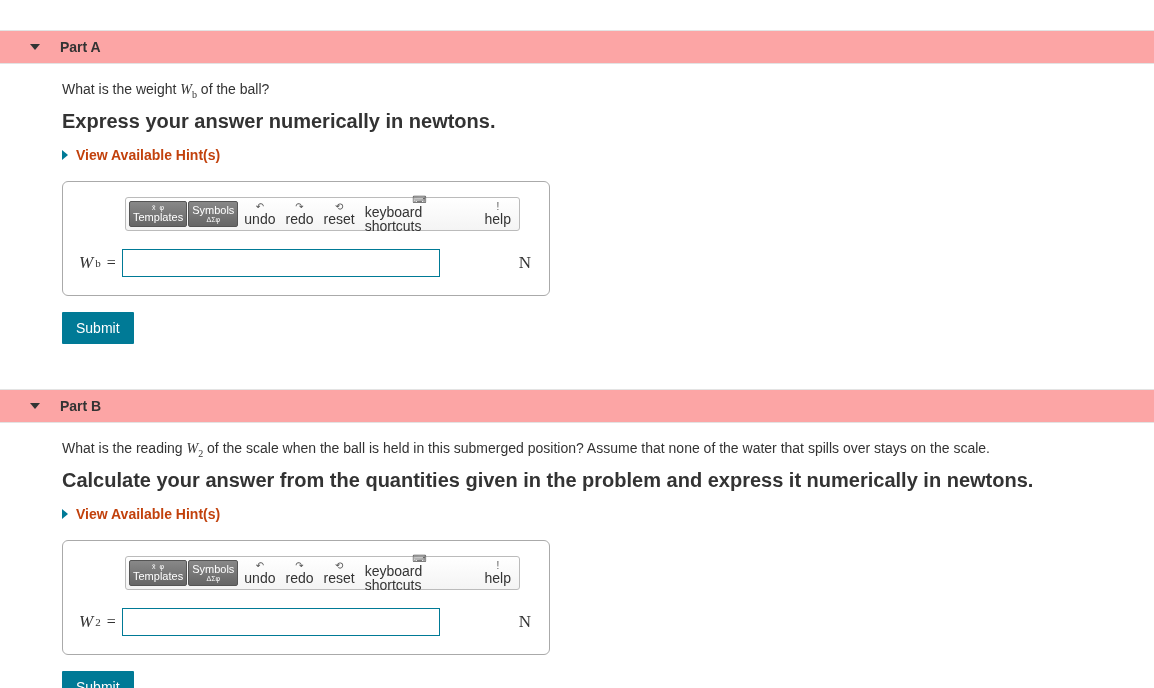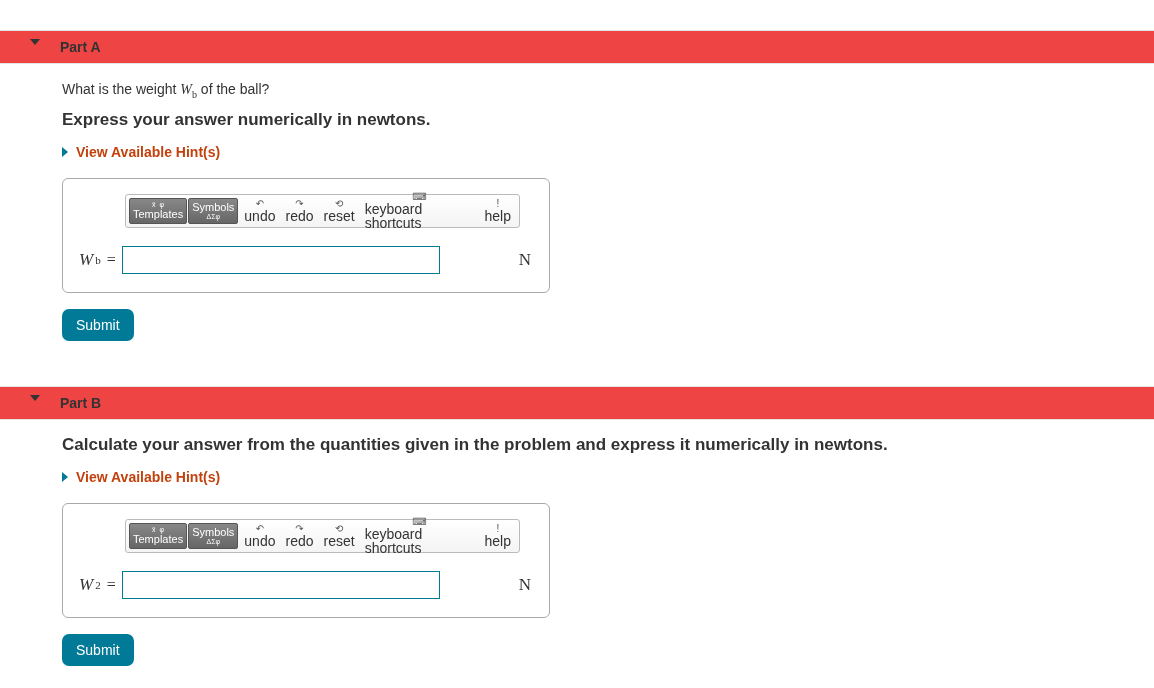--- a/index.html
+++ b/index.html
@@ -10,26 +10,26 @@
     background: #fff;
     padding: 0;
   }
   .page {
     width: 1154px;
   }
   .part-block {
     margin-top: 30px;
   }
   .part-header {
-    background: #ef4444;
+    background: #fca5a5;
     border-top: 1px solid #e3e3e3;
     border-bottom: 1px solid #e3e3e3;
     padding: 8px 12px 8px 30px;
     display: flex;
-    align-items: flex-start;
+    align-items: center;
   }
   .caret-down {
     width: 0; height: 0;
     border-left: 5px solid transparent;
     border-right: 5px solid transparent;
     border-top: 6px solid #333;
     margin-right: 20px;
     flex-shrink: 0;
   }
   .caret-right {
@@ -47,21 +47,21 @@
   .part-body {
     padding: 15px 8px 15px 62px;
   }
   .question-text {
     font-size: 14px;
     margin-bottom: 8px;
     line-height: 1.5;
   }
   .instruction-text {
     font-weight: bold;
-    font-size: 17px;
+    font-size: 20px;
     margin-bottom: 14px;
   }
   .hints-link {
     color: #c2410c;
     font-weight: bold;
     font-size: 14px;
     display: flex;
     align-items: center;
     cursor: pointer;
     margin-bottom: 18px;
@@ -158,21 +158,21 @@
   .unit-label {
     font-family: "Times New Roman", serif;
     font-size: 17px;
     margin-left: auto;
     margin-right: 6px;
   }
   .submit-btn {
     background: #007a96;
     color: #fff;
     border: none;
-    border-radius: 7px;
+    border-radius: 1px;
     padding: 8px 14px;
     font-size: 14px;
     cursor: pointer;
     margin-top: 16px;
   }
   .math-var {
     font-family: "Times New Roman", serif;
     font-style: italic;
   }
   .math-sub {
@@ -244,20 +244,23 @@
       <button class="submit-btn">Submit</button>
     </div>
   </div>
 
   <div class="part-block">
     <div class="part-header">
       <div class="caret-down"></div>
       <div class="part-title">Part B</div>
     </div>
     <div class="part-body">
+      <div class="question-text">
+        <span>What is the reading </span><span class="math-var">W</span><span class="math-sub">2</span><span> of the scale when the ball is held in this submerged position? Assume that none of the water that spills over stays on the scale.</span>
+      </div>
       <div class="instruction-text">Calculate your answer from the quantities given in the problem and express it numerically in newtons.</div>
       <div class="hints-link">
         <div class="caret-right"></div>
         <span>View Available Hint(s)</span>
       </div>
 
       <div class="answer-box">
         <div class="toolbar">
           <div class="tool-btn templates">
             <span class="mini">x̄&nbsp;&nbsp;φ</span>

